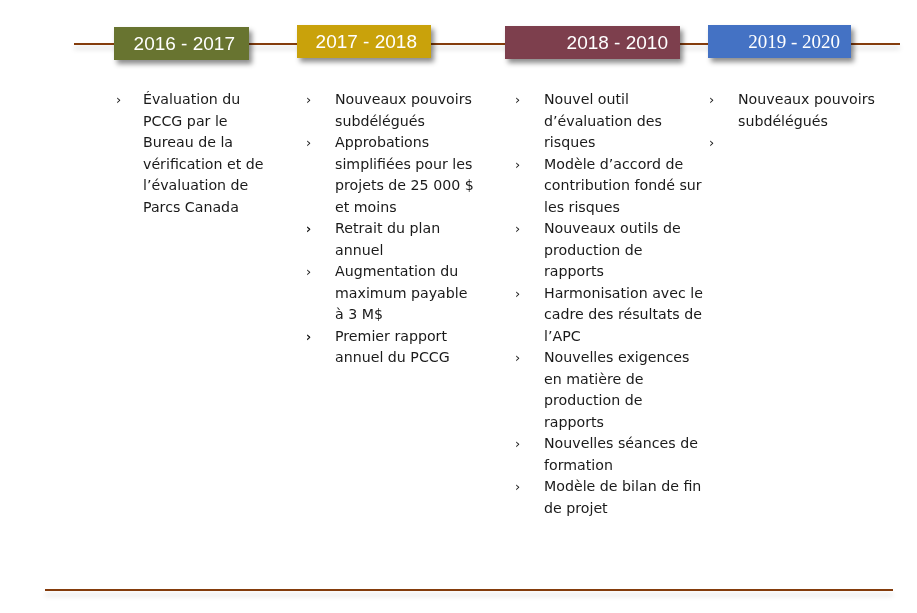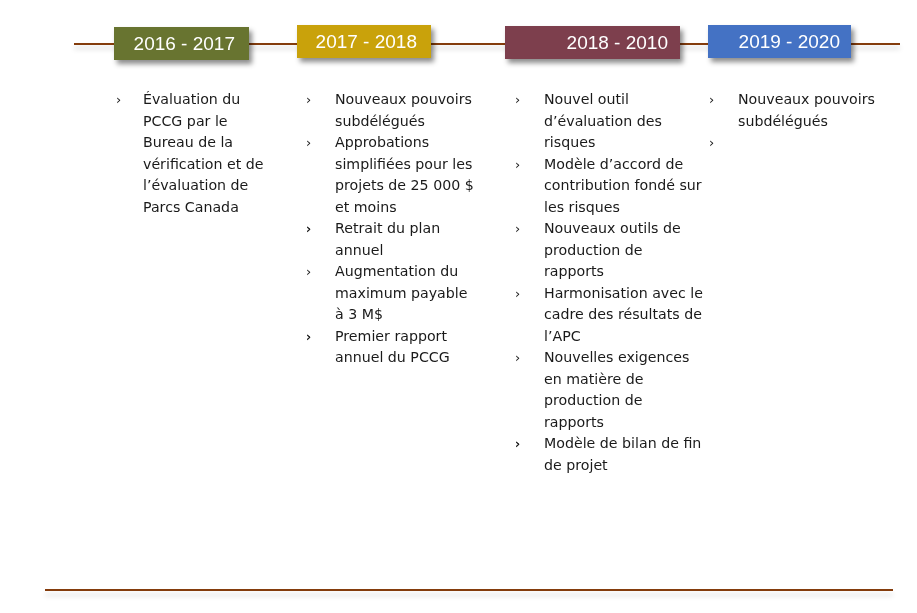--- a/index.html
+++ b/index.html
@@ -76,21 +76,21 @@
 
   <div class="year-box" style="left:114px; top:27px; width:135px; background:#687430; padding-right:14px;">
     <span>2016 - 2017</span>
   </div>
   <div class="year-box" style="left:297px; top:25px; width:134px; background:#c9a20b; padding-right:14px;">
     <span>2017 - 2018</span>
   </div>
   <div class="year-box" style="left:505px; top:26px; width:175px; background:#7d3f4d; padding-right:12px;">
     <span>2018 - 2010</span>
   </div>
-  <div class="year-box" style="left:708px; top:25px; width:143px; background:#4472c4; padding-right:11px;">
+  <div class="year-box" style="left:708px; top:25px; width:143px; background:#4472c4; padding-right:11px;font-family:Liberation Serif, serif;">
     <span>2019 - 2020</span>
   </div>
 
   <div class="col" style="left:116px; width:150px;">
     <ul>
       <li style="padding-left:27px;">
         <span class="bullet" style="left:0;">›</span>
         <span>Évaluation du PCCG par le Bureau de la vérification et de l’évaluation de Parcs Canada</span>
       </li>
     </ul>
@@ -144,20 +144,21 @@
       <li style="padding-left:29px;">
         <span class="bullet" style="left:0;">›</span>
         <span>Harmonisation avec le cadre des résultats de l’APC</span>
       </li>
       <li style="padding-left:29px;">
         <span class="bullet" style="left:0;">›</span>
         <span>Nouvelles exigences en matière de production de rapports</span>
       </li>
       <li style="padding-left:29px;">
         <span class="bullet" style="left:0;">›</span>
+        <span>Nouvelles séances de formation</span>
       </li>
       <li style="padding-left:29px;">
         <span class="bullet" style="left:0;">›</span>
         <span>Modèle de bilan de fin de projet</span>
       </li>
     </ul>
   </div>
 
   <div class="col" style="left:709px; width:170px;">
     <ul>

